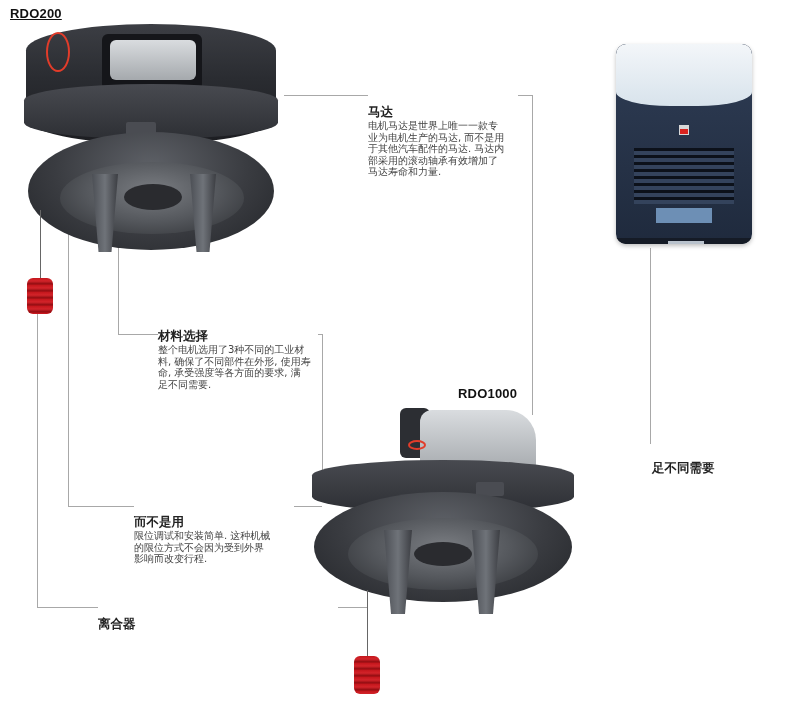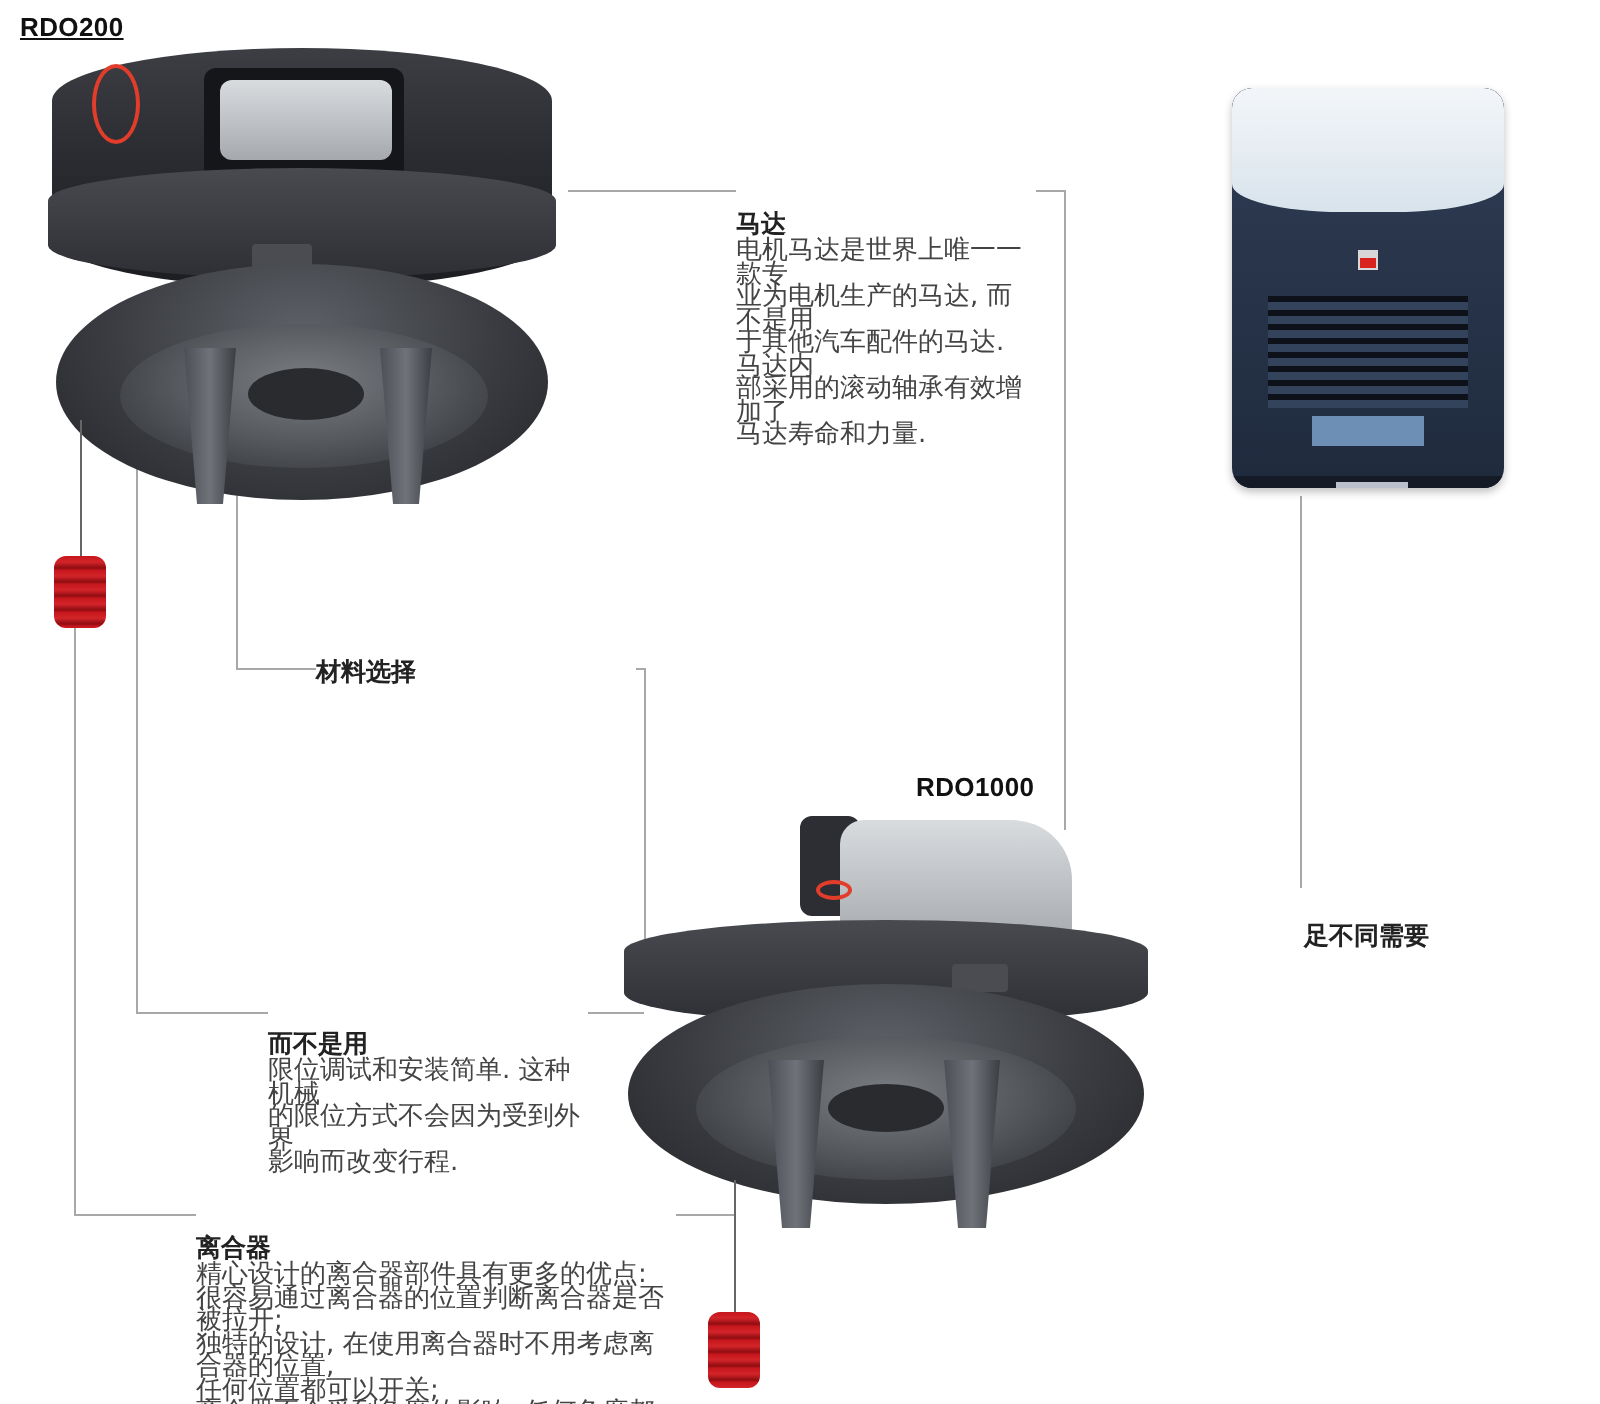--- a/index.html
+++ b/index.html
@@ -14,21 +14,21 @@
       position: absolute; font-family: "Liberation Sans", "DejaVu Sans", sans-serif;
       font-weight: bold; font-size: 13px; color: #111; letter-spacing: 0.2px;
     }
 
     .callout { position: absolute; background: #fff; }
     .callout .title {
       font-weight: bold; font-size: 12.5px; color: #222; line-height: 15px;
       background: #fff; display: inline-block; padding-right: 3px; margin-top: 16px;
     }
     .callout .body {
-      font-size: 13px; line-height: 11.5px; color: #444; white-space: pre-line;
+      font-size: 10px; line-height: 11.5px; color: #444; white-space: pre-line;
     }
 
     
     .unit { position: absolute; }
     .housing {
       position: absolute; border-radius: 50% / 22%;
       background: linear-gradient(180deg, #3c3e44 0%, #2a2c31 45%, #1c1d21 100%);
     }
     .band {
       position: absolute; background: linear-gradient(180deg, #484a50, #2d2f34);
@@ -146,34 +146,32 @@
   <div class="title">马达</div>
   <div class="body">电机马达是世界上唯一一款专
 业为电机生产的马达, 而不是用
 于其他汽车配件的马达. 马达内
 部采用的滚动轴承有效增加了
 马达寿命和力量.</div>
 </div>
 
 <div class="callout" style="left:158px; top:312px; width:160px;">
   <div class="title">材料选择</div>
+  <div class="body">整个电机选用了3种不同的工业材
+料, 确保了不同部件在外形, 使用寿
+命, 承受强度等各方面的要求, 满
+足不同需要.</div>
 </div>
 
 <div class="callout" style="left:134px; top:498px; width:160px;">
   <div class="title">而不是用</div>
   <div class="body">限位调试和安装简单. 这种机械
 的限位方式不会因为受到外界
 影响而改变行程.</div>
 </div>
 
 <div class="callout" style="left:98px; top:600px; width:240px;">
   <div class="title">离合器</div>
-  <div class="body">精心设计的离合器部件具有更多的优点:
-很容易通过离合器的位置判断离合器是否被拉开;
-独特的设计, 在使用离合器时不用考虑离合器的位置,
-任何位置都可以开关;
-离合器不会受到角度的影响, 任何角度都可以操作;
-离合器的钢丝绳具有超强力度, 不易拉断.</div>
 </div>
 
 <div class="callout" style="left:652px; top:444px; width:148px;">
   <div class="title">足不同需要</div>
 </div>
 
 </body></html>

